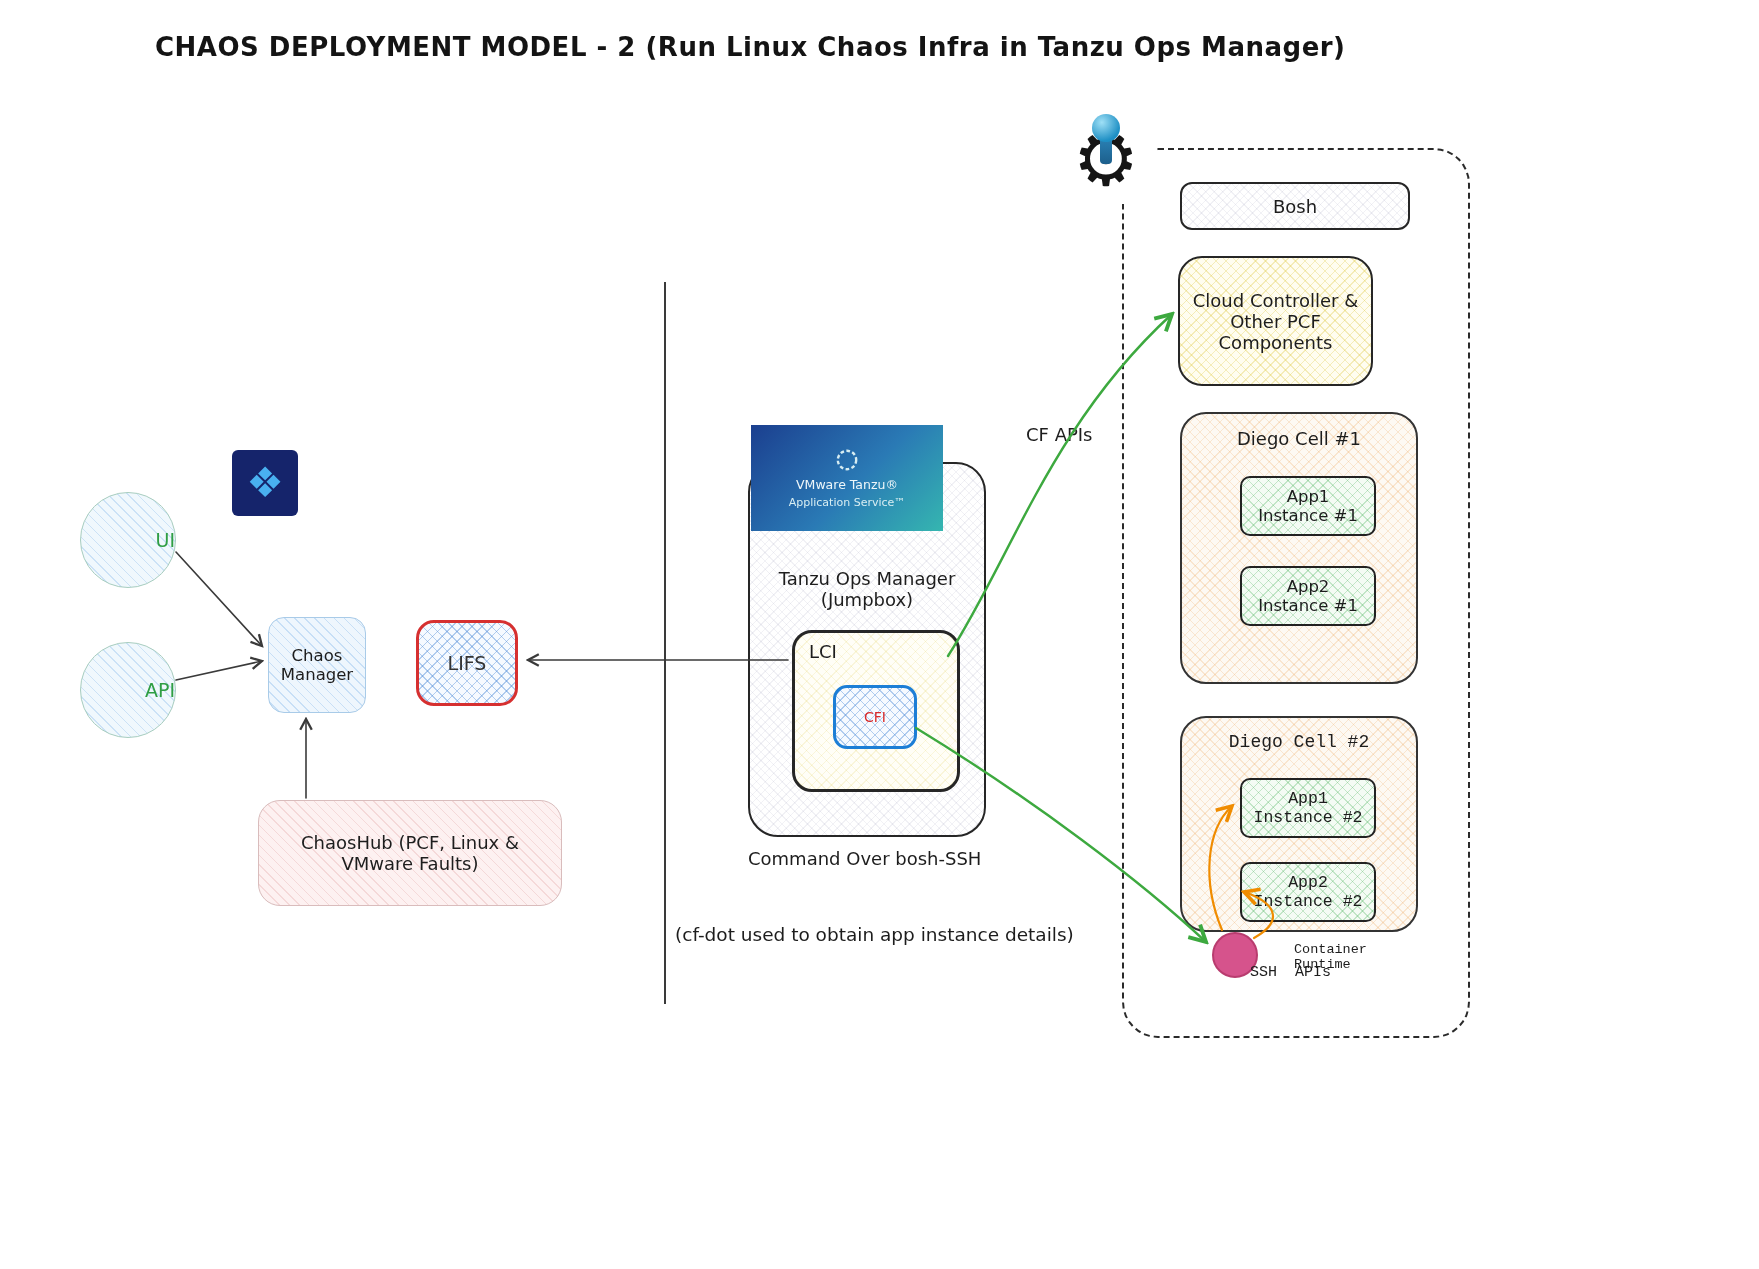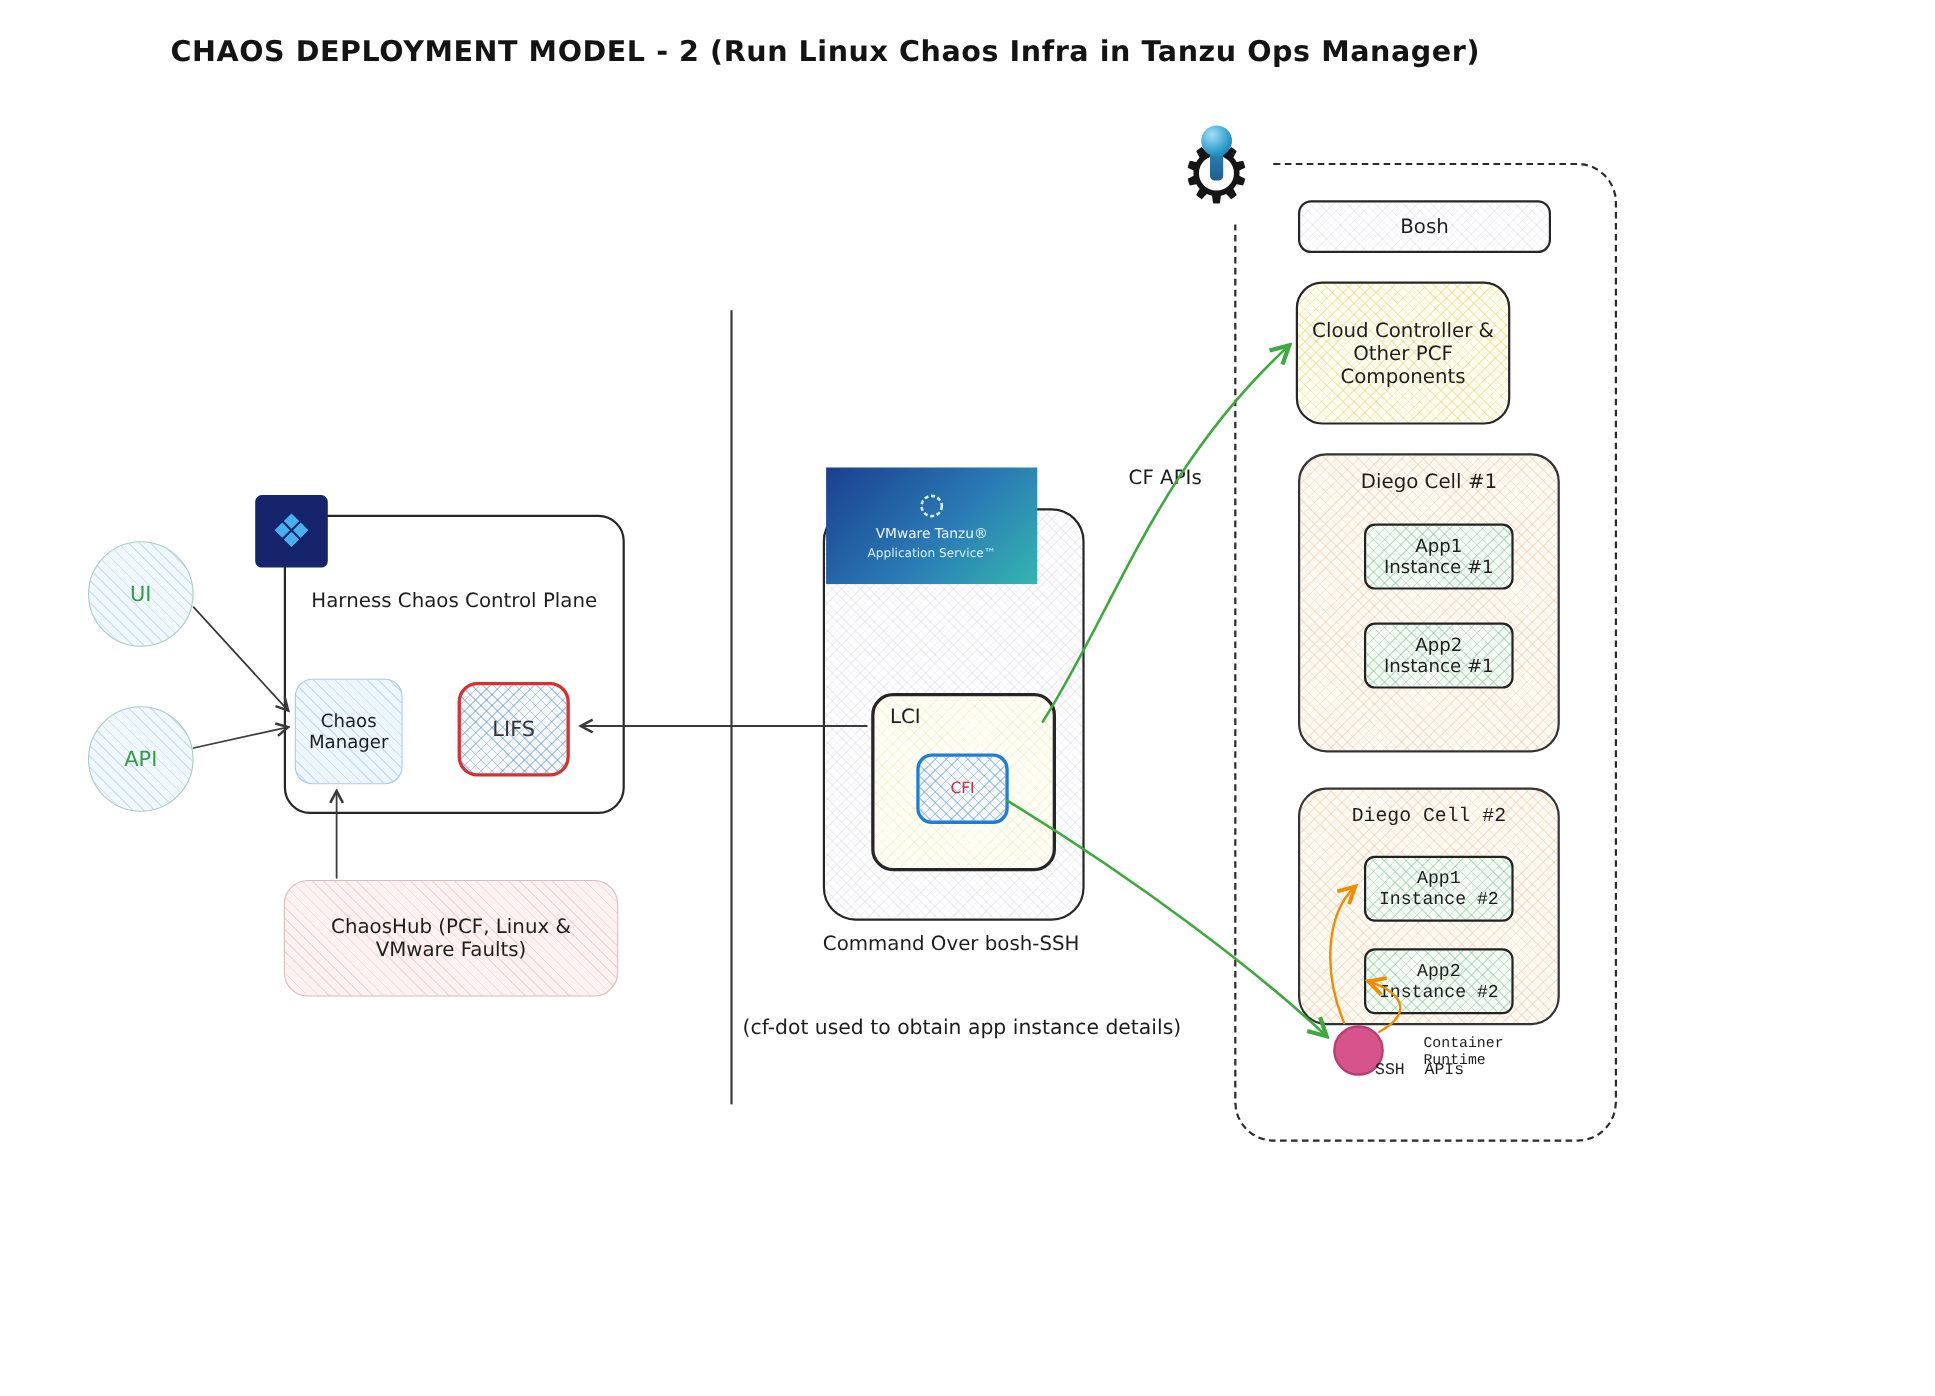--- a/index.html
+++ b/index.html
@@ -7,21 +7,21 @@
   body { font-family:"DejaVu Sans", sans-serif; color:#1d1d1d; }
   #canvas { position:relative; width:1759px; height:1269px; background:#fff; overflow:hidden; }
   .abs { position:absolute; }
   .flexc { display:flex; align-items:center; justify-content:center; text-align:center; }
   .ml { white-space:pre-line; }
 
   .page-title { font-size:26px; font-weight:bold; letter-spacing:.5px; color:#141414; }
 
   .circle-node { border-radius:50%; border:1.6px solid #a8cdbf; color:#2f9e44; font-size:19px;
     background-color:#f0f8fd;
-    background-image:repeating-linear-gradient(45deg, rgba(110,170,230,.28) 0 1px, transparent 1px 7px); }
+    background-image:repeating-linear-gradient(45deg, rgba(110,170,230,.28) 0 1px, transparent 1px 7px);justify-content:flex-end; }
 
   .box { border:2px solid #262626; border-radius:22px; background:#fff; }
 
   .hatch-blue { background-color:#eef6fd;
     background-image:repeating-linear-gradient(45deg, rgba(110,170,230,.30) 0 1px, transparent 1px 7px); }
   .crosshatch-blue { background-color:#f6faff;
     background-image:repeating-linear-gradient(45deg, rgba(80,140,215,.42) 0 1px, transparent 1px 7px),
                      repeating-linear-gradient(-45deg, rgba(80,140,215,.42) 0 1px, transparent 1px 7px); }
   .hatch-pink { background-color:#fdf1f1;
     background-image:repeating-linear-gradient(45deg, rgba(215,130,130,.22) 0 1px, transparent 1px 7px); }
@@ -76,23 +76,20 @@
 
   <div class="abs page-title" style="left:155px; top:32px;">CHAOS DEPLOYMENT MODEL - 2 (Run Linux Chaos Infra in Tanzu Ops Manager)</div>
 
   <div class="abs flexc circle-node node-z" style="left:80px; top:492px; width:96px; height:96px;">
     <span>UI</span>
   </div>
   <div class="abs flexc circle-node node-z" style="left:80px; top:642px; width:96px; height:96px;">
     <span>API</span>
   </div>
 
-  <div class="abs box node-z" style="left:258px; top:468px; width:310px; height:272px; border-radius:24px;">
-    <div class="abs label18" style="left:0; top:66px; width:100%; text-align:center;">Harness Chaos Control Plane</div>
-  </div>
 
   <div class="abs flexc harness-logo logo-z" style="left:232px; top:450px; width:66px; height:66px;">
     <span class="harness-glyph">❖</span>
   </div>
 
   <div class="abs flexc hatch-blue ml label17 node-z" style="left:268px; top:617px; width:98px; height:96px; border:1.5px solid #a9cbe8; border-radius:16px;">
     <span class="ml">Chaos
 Manager</span>
   </div>
 
@@ -101,20 +98,22 @@
   </div>
 
   <div class="abs flexc hatch-pink label18 node-z" style="left:258px; top:800px; width:304px; height:106px; border:1.5px solid #d9bcbc; border-radius:22px;">
     <span class="ml">ChaosHub (PCF, Linux &amp;
 VMware Faults)</span>
   </div>
 
   <div class="abs divider" style="left:664px; top:282px; height:722px;"></div>
 
   <div class="abs crosshatch-faint node-z" style="left:748px; top:462px; width:238px; height:375px; border:2.5px solid #262626; border-radius:30px;">
+    <div class="abs ml label18" style="left:0; top:104px; width:100%; text-align:center;">Tanzu Ops Manager
+(Jumpbox)</div>
 
     <div class="abs crosshatch-yellow-faint" style="left:42px; top:166px; width:168px; height:162px; border:3px solid #262626; border-radius:20px;">
       <div class="abs label18" style="left:14px; top:8px;">LCI</div>
 
       <div class="abs flexc crosshatch-blue" style="left:38px; top:52px; width:84px; height:64px; border:3px solid #1c7ed6; border-radius:14px; color:#d92b2b; font-size:14px;">
         <span>CFI</span>
       </div>
     </div>
   </div>
 

